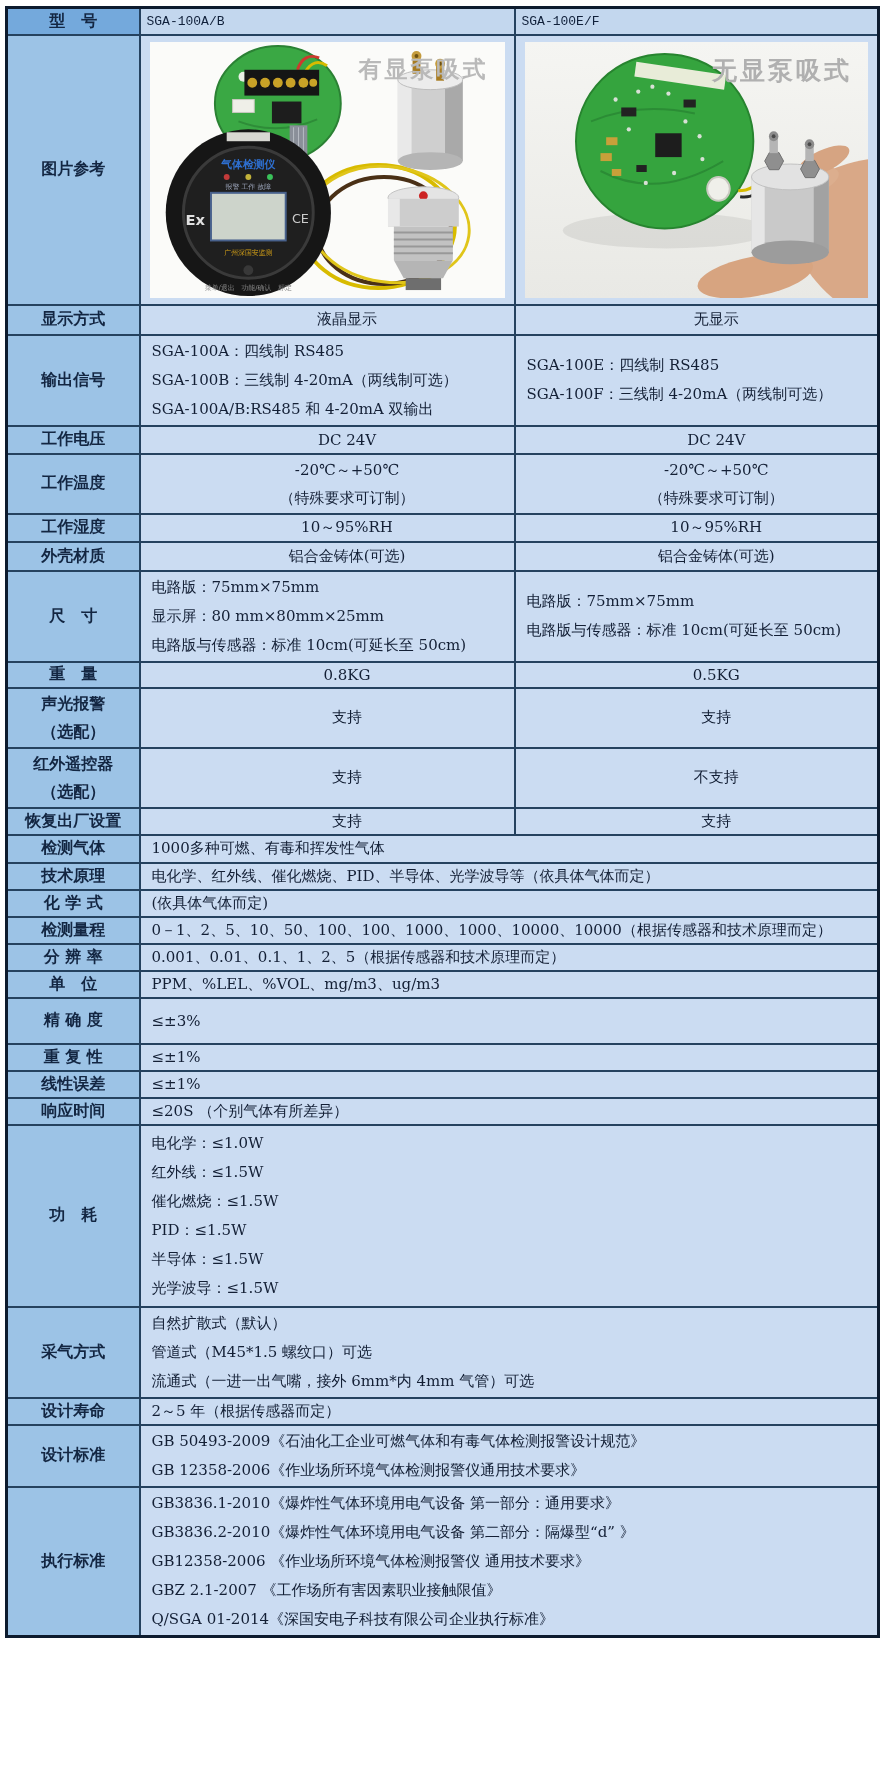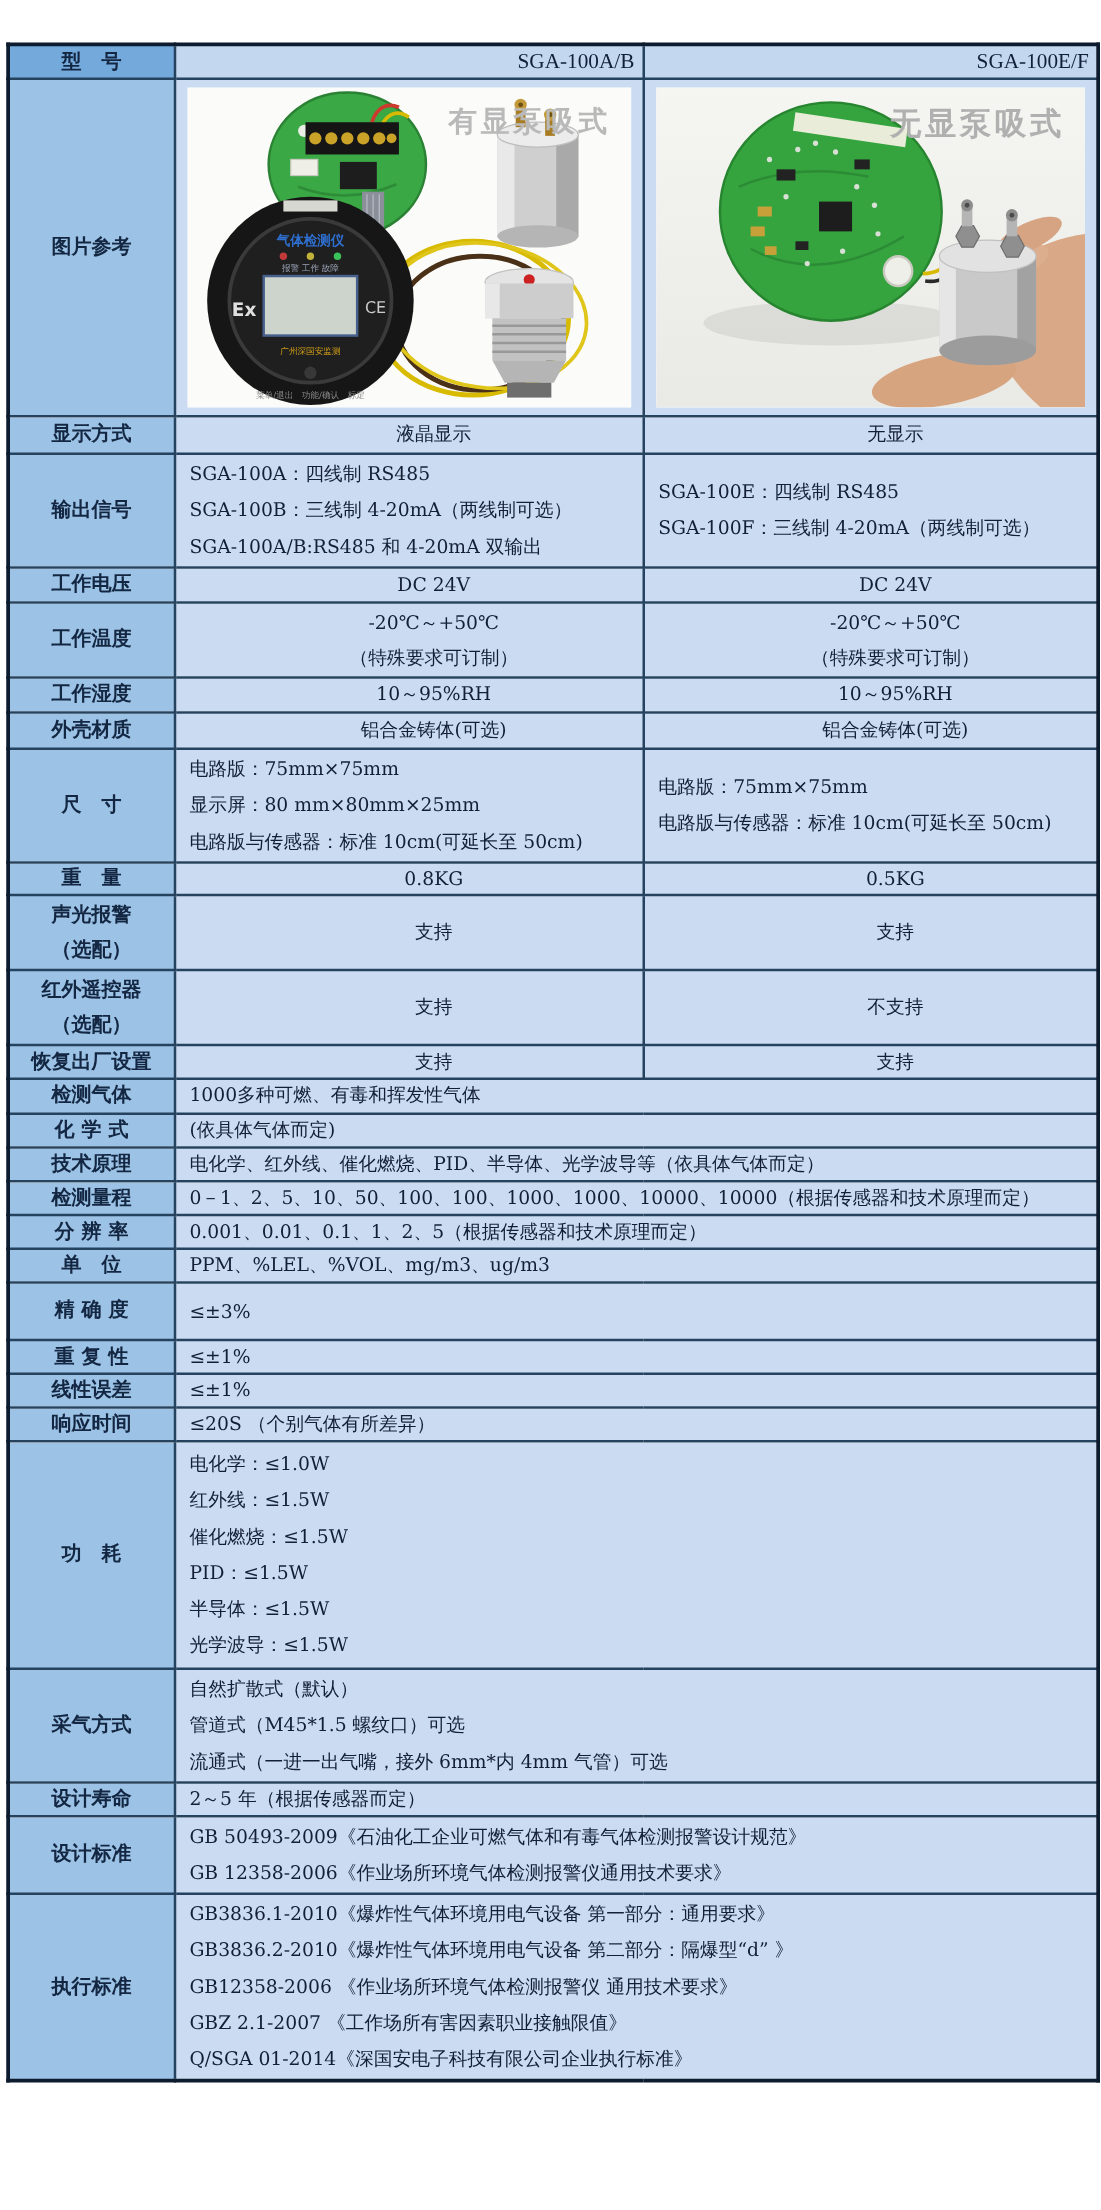--- a/index.html
+++ b/index.html
@@ -1,29 +1,29 @@
 <!DOCTYPE html>
 <html><head>
 <meta charset="utf-8">
 <style>
   html,body { margin:0; padding:0; background:#ffffff; }
   body { width:881px; font-family:"DejaVu Sans","Liberation Sans",sans-serif; color:#16243e; }
   .wrap { padding:6px 0 6px 5px; }
   table.spec { border-collapse:collapse; table-layout:fixed; width:872px;
-               border:3px solid #0d1b2e;margin-top:28px; }
+               border:3px solid #0d1b2e; }
   td { border:2px solid #25425f; padding:1px 6px; overflow:hidden; vertical-align:middle; }
   
   td.lbl { background:#9cc3e6; font-weight:bold; text-align:center; font-size:16px; color:#132642; }
   td.lbl .l2 { font-weight:bold; }
   
   td.val { background:#cbdcf2; font-size:15px; text-align:center;
            font-family:"DejaVu Serif","Liberation Serif",serif; color:#131f35;padding-left:46px; }
   td.val.alignleft { text-align:left; padding-left:11px; }
-  td.hdrmodel { background:#c3d7ee; font-size:17px; text-align:right;
-                font-family:Liberation Serif, serif; color:#10203a; }
+  td.hdrmodel { background:#c3d7ee; font-size:13px; text-align:left;
+                font-family:Liberation Mono, monospace; color:#10203a; }
   td.hdrlbl { background:#74a9dc; }
   .line { line-height:29px; white-space:nowrap; }
   .cline { line-height:28px; }
   
   td.photocell { padding:6px 9px; background:#cbdcf2; }
   .photo { position:relative; background:#fbfbf9; width:100%; height:256px; overflow:hidden; }
   .photo svg { display:block; width:100%; height:100%; }
   .watermark { position:absolute; top:12px; right:16px; color:#b9b9b9; font-size:23px;
                font-weight:bold; letter-spacing:3px; }
   .watermark.wm2 { color:#b0b0b0; font-size:25px; }
@@ -288,27 +288,27 @@
     <td class="val">支持</td>
     <td class="val">支持</td>
   </tr>
 
   <tr style="height:28px">
     <td class="lbl">检测气体</td>
     <td class="val alignleft" colspan="2">1000多种可燃、有毒和挥发性气体</td>
   </tr>
 
   <tr style="height:27px">
+    <td class="lbl">技术原理</td>
+    <td class="val alignleft" colspan="2">电化学、红外线、催化燃烧、PID、半导体、光学波导等（依具体气体而定）</td>
+  </tr>
+
+  <tr style="height:27px">
     <td class="lbl">化 学 式</td>
     <td class="val alignleft" colspan="2">(依具体气体而定)</td>
-  </tr>
-
-  <tr style="height:27px">
-    <td class="lbl">技术原理</td>
-    <td class="val alignleft" colspan="2">电化学、红外线、催化燃烧、PID、半导体、光学波导等（依具体气体而定）</td>
   </tr>
 
   <tr style="height:27px">
     <td class="lbl">检测量程</td>
     <td class="val alignleft" colspan="2">0－1、2、5、10、50、100、100、1000、1000、10000、10000（根据传感器和技术原理而定）</td>
   </tr>
 
   <tr style="height:27px">
     <td class="lbl">分 辨 率</td>
     <td class="val alignleft" colspan="2">0.001、0.01、0.1、1、2、5（根据传感器和技术原理而定）</td>

